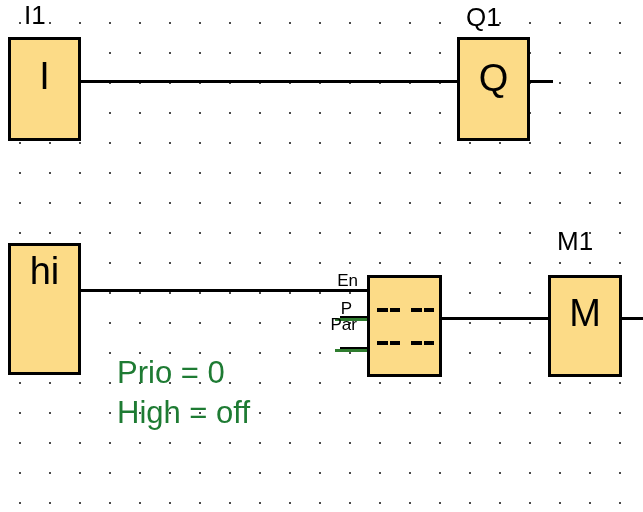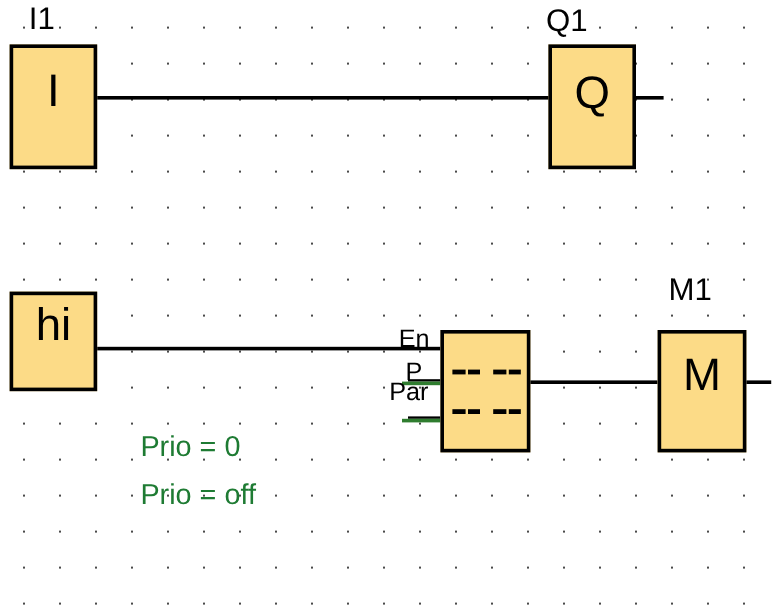--- a/index.html
+++ b/index.html
@@ -30,55 +30,55 @@
     color: #000;
   }
   .blabel {
     position: absolute;
     font-size: 26px;
     line-height: 1.15;
     white-space: nowrap;
     color: #000;
   }
   .wire { position: absolute; height: 3px; background: #000; }
-  .pinlabel { position: absolute; font-size: 21px; line-height: 1; color: #000; white-space: nowrap; }
+  .pinlabel { position: absolute; font-size: 17px; line-height: 1; color: #000; white-space: nowrap; }
   .pinline { position: absolute; height: 2px; background: #000; }
   .pinstub { position: absolute; height: 3px; background: #2F7D2F; }
   .dashrow { position: absolute; left: 7px; display: flex; }
   .dash { height: 4px; background: #000; }
   .d11 { width: 11px; } .d10 { width: 10px; }
   .g2 { margin-right: 2px; } .g11 { margin-right: 11px; }
   .comment {
     position: absolute;
     left: 117px; top: 353px;
-    font-size: 24px;
+    font-size: 31px;
     line-height: 40px;
     color: #1E7B33;
     white-space: nowrap;
   }
 </style>
 </head>
 <body>
 
 <div class="canvas">
 
   <div class="blabel" style="left:24px; top:1px">I1</div>
   <div class="blk" style="left:8px; top:37px; width:73px; height:104px">
     <span class="sym" style="top:17px">I</span>
   </div>
 
   <div class="wire" style="left:81px; top:80px; width:377px"></div>
 
-  <div class="blabel" style="left:455px; top:3px">Q1</div>
+  <div class="blabel" style="left:466px; top:3px">Q1</div>
   <div class="blk" style="left:457px; top:37px; width:73px; height:104px">
     <span class="sym" style="top:19px">Q</span>
   </div>
   <div class="wire" style="left:530px; top:80px; width:23px"></div>
 
-  <div class="blk" style="left:8px; top:243px; width:73px; height:83px">
+  <div class="blk" style="left:8px; top:243px; width:73px; height:132px">
     <span class="sym" style="top:6px">hi</span>
   </div>
 
   <div class="wire" style="left:81px; top:289px; width:286px"></div>
 
 
   <div class="pinlabel" style="right:285px; top:272px">En</div>
 
   <div class="pinlabel" style="right:291px; top:300px">P</div>
   <div class="pinline" style="left:340px; top:316px; width:27px"></div>
@@ -106,16 +106,16 @@
   <div class="wire" style="left:442px; top:317px; width:106px"></div>
 
   <div class="blabel" style="left:557px; top:227px">M1</div>
   <div class="blk" style="left:548px; top:275px; width:74px; height:102px">
     <span class="sym" style="top:16px">M</span>
   </div>
   <div class="wire" style="left:622px; top:317px; width:21px"></div>
 
   <div class="comment">
     <div>Prio = 0</div>
-    <div>Prio = off</div>
+    <div>High = off</div>
   </div>
 
 </div>
 
 </body></html>

